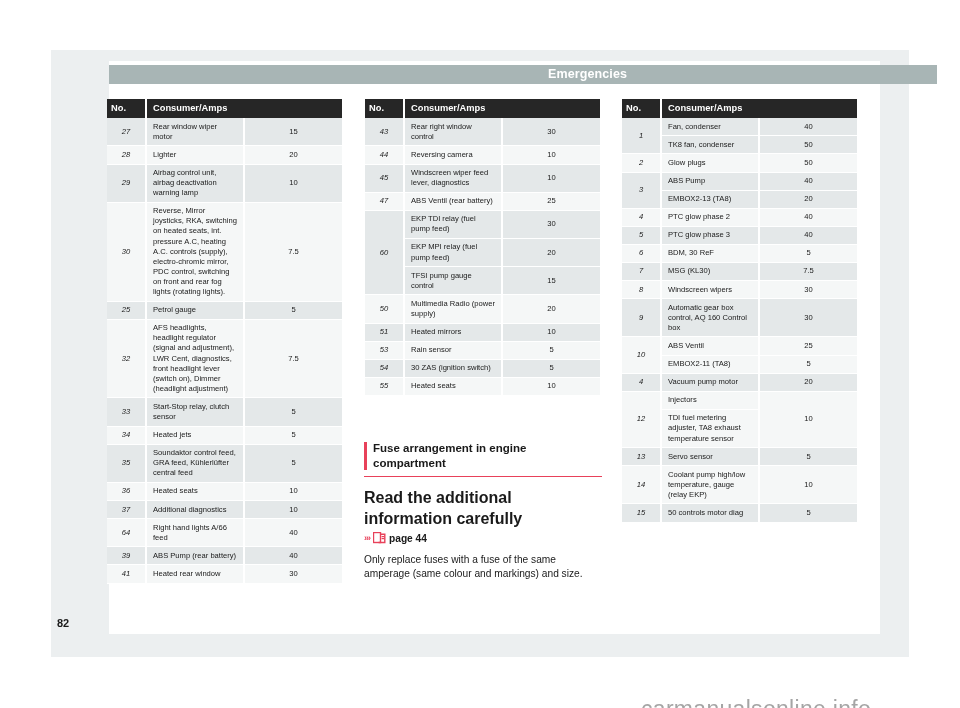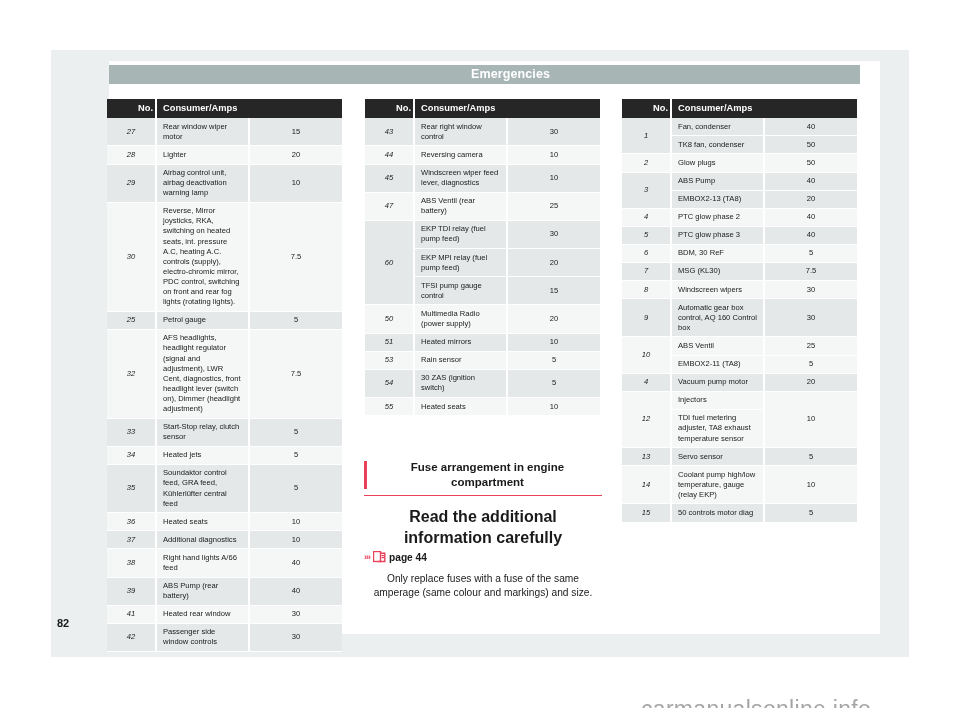--- a/index.html
+++ b/index.html
@@ -37,21 +37,21 @@
     width: 771px;
     height: 573px;
     background: #ffffff;
   }
 
   
   .header-band {
     position: absolute;
     left: 109px;
     top: 65px;
-    width: 751px;
+    width: 828px;
     height: 19px;
     background: #a8b5b5;
   }
   .header-band-title {
     position: absolute;
     right: 310px;
     top: 2px;
     color: #ffffff;
     font-size: 12.5px;
     font-weight: bold;
@@ -102,23 +102,23 @@
     background: #262626;
     color: #ffffff;
     font-size: 9.3px;
     font-weight: bold;
     text-align: left;
     padding: 4px 6px 5px 6px;
     border-right: 2px solid #ffffff;
     line-height: 1.1;
   }
   table.fuse th.th-no {
-    text-align: right;
+    text-align: left;
     width: 32px;
-    padding-left: 14px;
+    padding-left: 4px;
     padding-right: 2px;
   }
   table.fuse th.th-last { border-right: none; }
 
   table.fuse td {
     padding: 3.5px 6px;
     vertical-align: middle;
     line-height: 1.33;
     border-right: 2px solid #ffffff;
     border-bottom: 1px solid #ffffff;
@@ -142,23 +142,22 @@
   
   tr.shade td { background: #e4e8e9; }
   tr.plain td { background: #f5f7f7; }
   td.shade { background: #e4e8e9; }
   td.plain { background: #f5f7f7; }
 
   
   .info-block {
     position: absolute;
     left: 364px;
-    top: 460px;
+    top: 441px;
     width: 238px;
-    text-align: center;
   }
   .info-head {
     position: relative;
     padding-left: 9px;
     padding-bottom: 6px;
     border-bottom: 1.6px solid #e8415a;
   }
   .info-head::before {
     content: "";
     position: absolute;
@@ -281,38 +280,33 @@
             <td class="c-no plain">36</td>
             <td class="c-desc plain">Heated seats</td>
             <td class="c-amp plain">10</td>
           </tr>
           <tr class="shade">
             <td class="c-no shade">37</td>
             <td class="c-desc shade">Additional diagnostics</td>
             <td class="c-amp shade">10</td>
           </tr>
           <tr class="plain">
-            <td class="c-no plain">38</td>
+            <td class="c-no plain">64</td>
             <td class="c-desc plain">Right hand lights A/66 feed</td>
             <td class="c-amp plain">40</td>
           </tr>
           <tr class="shade">
             <td class="c-no shade">39</td>
             <td class="c-desc shade">ABS Pump (rear battery)</td>
             <td class="c-amp shade">40</td>
           </tr>
           <tr class="plain">
             <td class="c-no plain">41</td>
             <td class="c-desc plain">Heated rear window</td>
             <td class="c-amp plain">30</td>
-          </tr>
-          <tr class="shade">
-            <td class="c-no shade">42</td>
-            <td class="c-desc shade">Passenger side window controls</td>
-            <td class="c-amp shade">30</td>
           </tr>
         </tbody>
     </table>
   </div>
 
   <div class="col col-2">
     <table class="fuse">
       <thead>
         <tr>
           <th class="th-no">No.</th>

